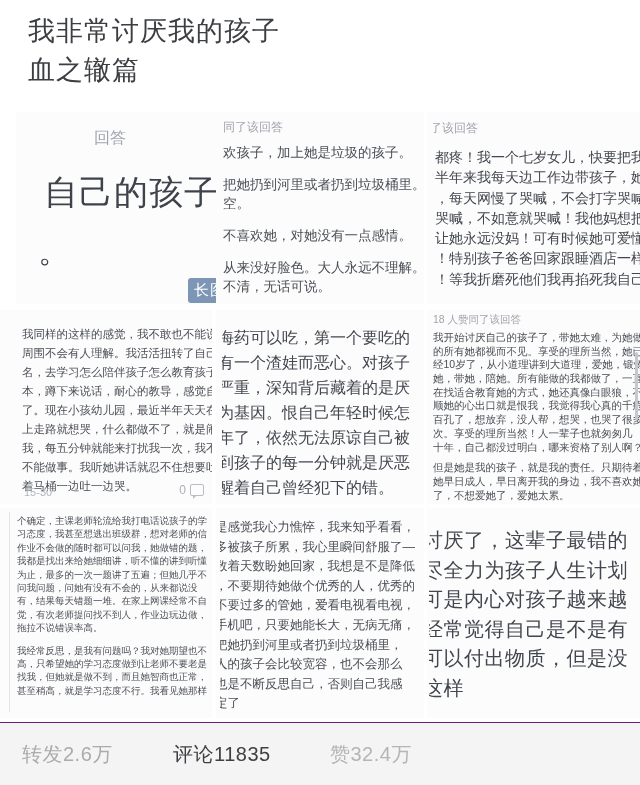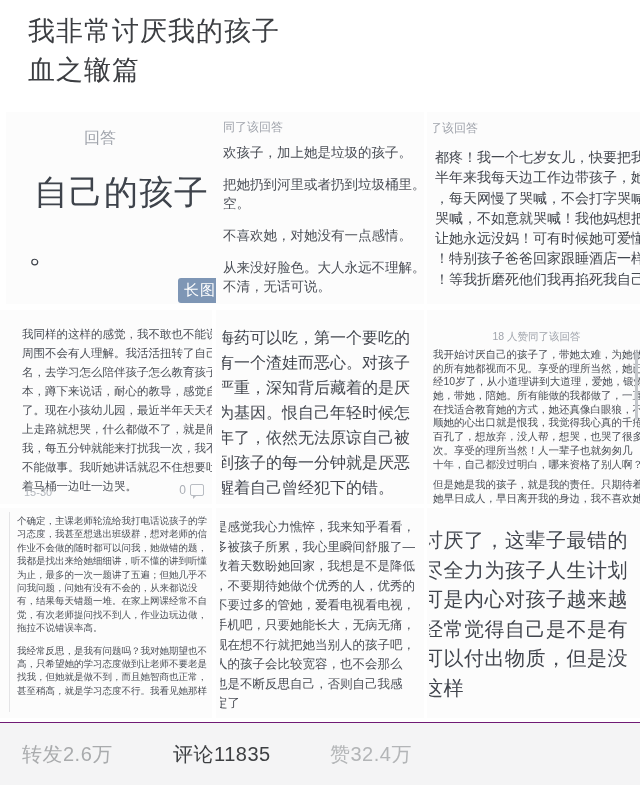--- a/index.html
+++ b/index.html
@@ -10,21 +10,21 @@
   }
   
   .post-title{position:absolute;left:28px;top:12px;color:#3c3e42;font-size:27px;line-height:39px;letter-spacing:1px;}
   
   .collage{position:absolute;left:0;top:112px;width:640px;height:606px;filter:blur(0.3px);}
   .panel{position:absolute;background:#fcfcfc;overflow:hidden;color:#4a4e56;}
   .panel .line{white-space:nowrap;overflow:hidden;}
   .phead{color:#a0a4ac;white-space:nowrap;overflow:hidden;}
 
   
-  .p-a{left:6px;top:0;width:212px;height:192px;padding-left:48px;}
+  .p-a{left:16px;top:0;width:212px;height:192px;padding-left:48px;}
   .p-a .phead{margin:16px 0 0 30px;font-size:16px;}
   .p-a .big{position:absolute;left:28px;top:58px;font-size:34px;color:#3e434b;white-space:nowrap;letter-spacing:1px;}
   .p-a .partial{position:absolute;left:22px;top:118px;font-size:32px;color:#3e434b;}
   .badge{position:absolute;left:172px;top:166px;width:44px;height:25px;background:#7e96b5;color:#ffffff;
          font-size:15px;border-radius:3px;display:flex;align-items:center;justify-content:center;letter-spacing:1px;}
   .p-b{left:0;top:198px;width:212px;height:194px;}
   .p-b .lines{padding:15px 0 0 22px;}
   .p-b .line{height:19px;line-height:19px;font-size:11.5px;}
   .p-b .foot-date{position:absolute;left:24px;top:176px;font-size:11px;color:#b2b6bc;}
   .p-b .foot-count{position:absolute;right:8px;top:173px;font-size:12px;color:#a9adb4;display:flex;align-items:center;gap:4px;}
@@ -46,21 +46,21 @@
   .p-f{left:216px;top:396px;width:208px;height:210px;}
   .p-f .lines{padding:10px 0 0 4px;}
   .p-f .line{height:19.6px;line-height:19.6px;font-size:12.5px;text-indent:-5px;}
 
   
   .p-g{left:427px;top:0;width:213px;height:192px;}
   .p-g .phead{margin:8px 0 0 6px;font-size:12px;text-indent:-3px;}
   .p-g .lines{padding:10px 0 0 8px;}
   .p-g .line{height:20.3px;line-height:20.3px;font-size:14px;color:#42464e;}
   .p-h{left:427px;top:198px;width:213px;height:194px;}
-  .p-h .phead{margin:20px 0 0 6px;font-size:10.5px;text-align:center;}
+  .p-h .phead{margin:3px 0 0 6px;font-size:10.5px;}
   .p-h .lines{padding:4px 0 0 6px;}
   .p-h .line{height:13.7px;line-height:13.7px;font-size:10.5px;}
   .p-h .line:empty{height:7px;}
   .scrollbar{position:absolute;right:2px;top:42px;width:3px;height:68px;background:#c5c8cc;border-radius:2px;}
   .p-i{left:427px;top:396px;width:213px;height:210px;}
   .p-i .lines{padding:18px 0 0 2px;}
   .p-i .line{height:29.5px;line-height:29.5px;font-size:20px;text-indent:-6px;color:#42464e;letter-spacing:0.5px;}
 
   
   .action-bar{position:absolute;left:0;top:722px;width:640px;height:63px;background:#f4f4f5;border-top:1px solid #701a75;}
@@ -157,21 +157,21 @@
     </div>
 
     <div class="panel p-f">
       <div class="lines">
           <div class="line">是感觉我心力憔悴，我来知乎看看，</div>
           <div class="line">多被孩子所累，我心里瞬间舒服了—</div>
           <div class="line">数着天数盼她回家，我想是不是降低</div>
           <div class="line">，不要期待她做个优秀的人，优秀的</div>
           <div class="line">不要过多的管她，爱看电视看电视，</div>
           <div class="line">手机吧，只要她能长大，无病无痛，</div>
-          <div class="line">现在想不行就把她当别人的孩子吧，</div>
+          <div class="line">把她扔到河里或者扔到垃圾桶里，</div>
           <div class="line">人的孩子会比较宽容，也不会那么</div>
           <div class="line">也是不断反思自己，否则自己我感</div>
           <div class="line">定了</div>
         </div>
     </div>
 
     <div class="panel p-g">
       <div class="phead">了该回答</div>
       <div class="lines">
           <div class="line">都疼！我一个七岁女儿，快要把我</div>

